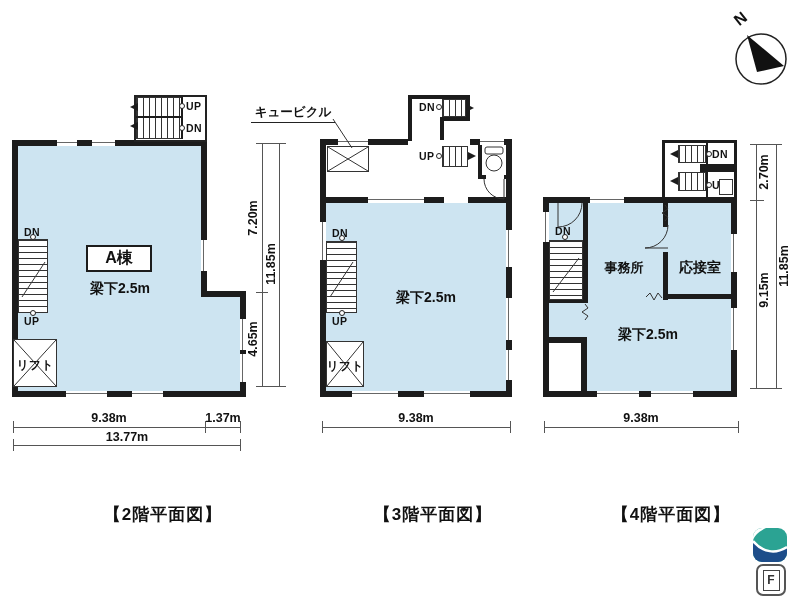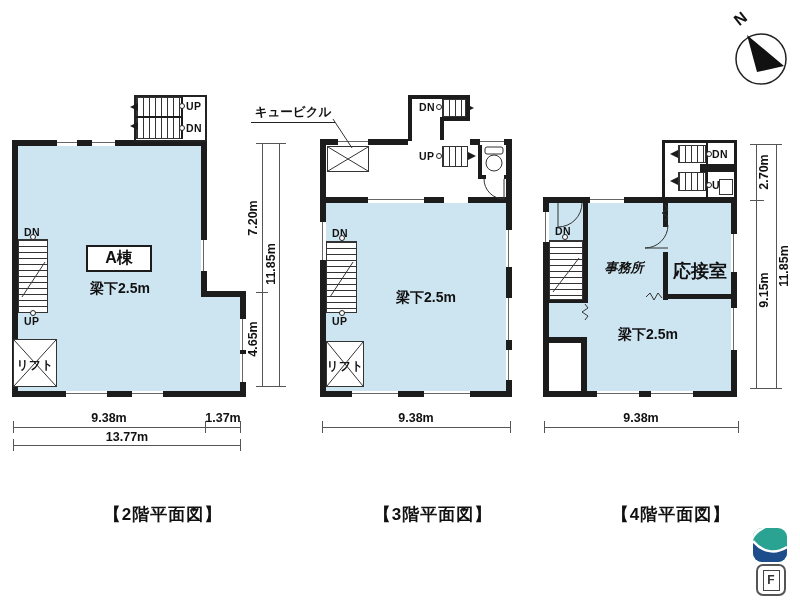--- a/index.html
+++ b/index.html
@@ -180,22 +180,22 @@
     <div class="wall" style="left:583px;top:203px;width:5px;height:97px;"></div>
     <div class="wall" style="left:543px;top:298px;width:45px;height:5px;"></div>
     <div class="treads-h" style="left:549px;top:240px;width:34px;height:60px;"></div>
     <div class="stairlabel" style="left:555px;top:226px;">DN</div>
     <div class="ring" style="left:562px;top:234px;"></div>
 
     <div class="abs" style="left:549px;top:343px;width:32px;height:48px;background:#fff;"></div>
     <div class="wall" style="left:543px;top:337px;width:44px;height:6px;"></div>
     <div class="wall" style="left:581px;top:337px;width:6px;height:60px;"></div>
 
-    <div class="roomlabel" style="left:597px;top:259px;width:54px;font-size:13px;font-style:italic;">事務所</div>
-    <div class="roomlabel" style="left:673px;top:259px;width:54px;font-size:18px;">応接室</div>
+    <div class="roomlabel" style="left:597px;top:259px;width:54px;font-size:13px;">事務所</div>
+    <div class="roomlabel" style="left:673px;top:259px;width:54px;font-size:14px;">応接室</div>
     <div class="roomlabel" style="left:606px;top:326px;width:84px;font-size:14px;">梁下2.5m</div>
 
     <div class="win-h" style="left:590px;top:197px;width:34px;height:6px;"></div>
     <div class="win-v" style="left:543px;top:212px;width:6px;height:30px;"></div>
     <div class="win-v" style="left:731px;top:234px;width:6px;height:38px;"></div>
     <div class="win-v" style="left:731px;top:308px;width:6px;height:42px;"></div>
     <div class="win-h" style="left:597px;top:391px;width:42px;height:6px;"></div>
     <div class="win-h" style="left:651px;top:391px;width:42px;height:6px;"></div>
 
     <div class="dimline" style="left:544px;top:427px;width:194px;height:1px;"></div>

